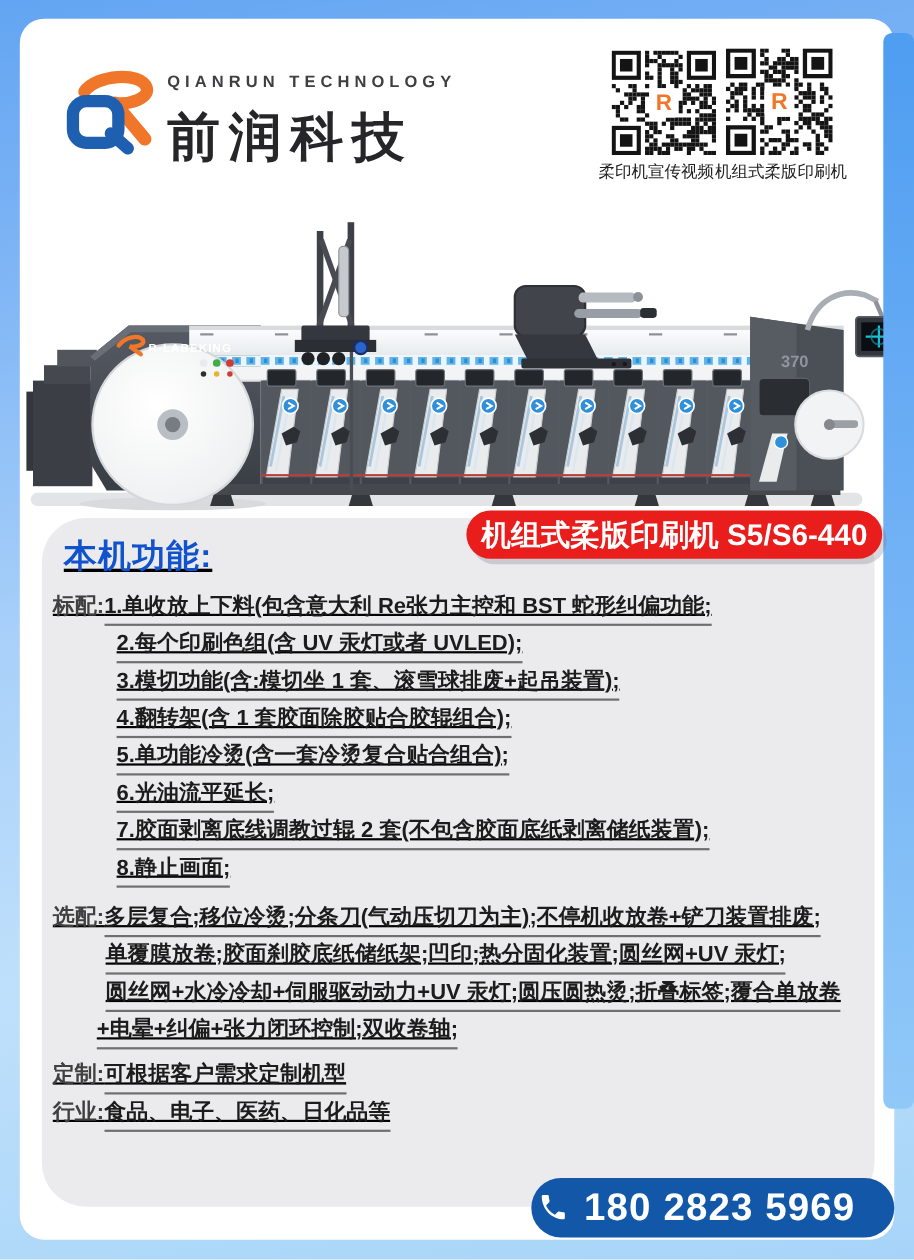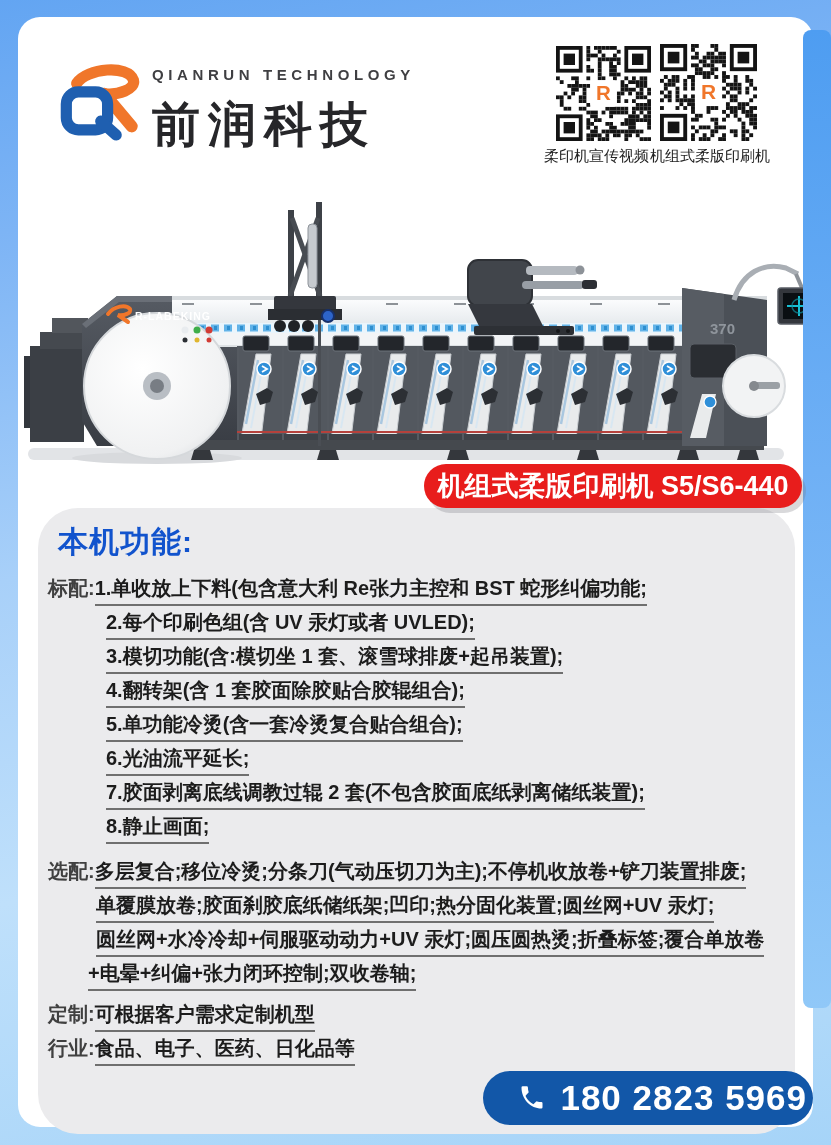--- a/index.html
+++ b/index.html
@@ -28,37 +28,37 @@
   .machine{position:absolute;left:22px;top:196px;width:788px;height:268px;z-index:2;}
   
   .banner{
     position:absolute;left:424px;top:464px;width:378px;height:44px;z-index:4;
     background:#e81d1c;border-radius:24px;display:flex;align-items:center;justify-content:center;
     color:#fff;font-size:27px;font-weight:bold;white-space:nowrap;
     box-shadow:4px 5px 0 rgba(120,120,125,0.28);
   }
   
   .panel{
-    position:absolute;left:38px;top:508px;width:757px;height:626px;z-index:2;
-    background:#ebebed;border-radius:40px;padding-top:8px;box-sizing:border-box;
+    position:absolute;left:38px;top:471px;width:757px;height:626px;z-index:2;
+    background:#ebebed;border-radius:40px;padding-top:8px;box-sizing:border-box;text-decoration:underline;
   }
   .feat-title{margin:6px 0 14px 20px;font-size:30px;font-weight:bold;color:#1153cd;letter-spacing:1px;}
   .row{display:flex;align-items:flex-start;margin:0 0 5px 10px;white-space:nowrap;font-size:20px;line-height:23px;font-weight:bold;color:#1c1c1c;}
   .row .lbl{color:#404040;flex:0 0 auto;}
   .u{border-bottom:2px solid #6f6f6f;padding-bottom:4px;}
   .ind{padding-left:58px;}
   .ind-opt{padding-left:48px;}
   .ind-plus{padding-left:40px;}
   .gap-top{margin-top:16px;}
   .gap-top-sm{margin-top:12px;}
   
   .phone-btn{
     position:absolute;left:483px;top:1071px;width:330px;height:54px;z-index:5;
     background:#1257a8;border-radius:28px;border:none;cursor:pointer;
-    display:flex;align-items:center;justify-content:flex-end;gap:14px;
+    display:flex;align-items:center;justify-content:flex-start;gap:14px;
     color:#fff;font-family:"Liberation Sans",sans-serif;
   }
   .phone-btn .num{font-size:35px;font-weight:bold;letter-spacing:1px;color:#fff;}
 </style>
 </head>
 <body>
 
 <div class="card"></div>
 <div class="right-band"></div>
 

